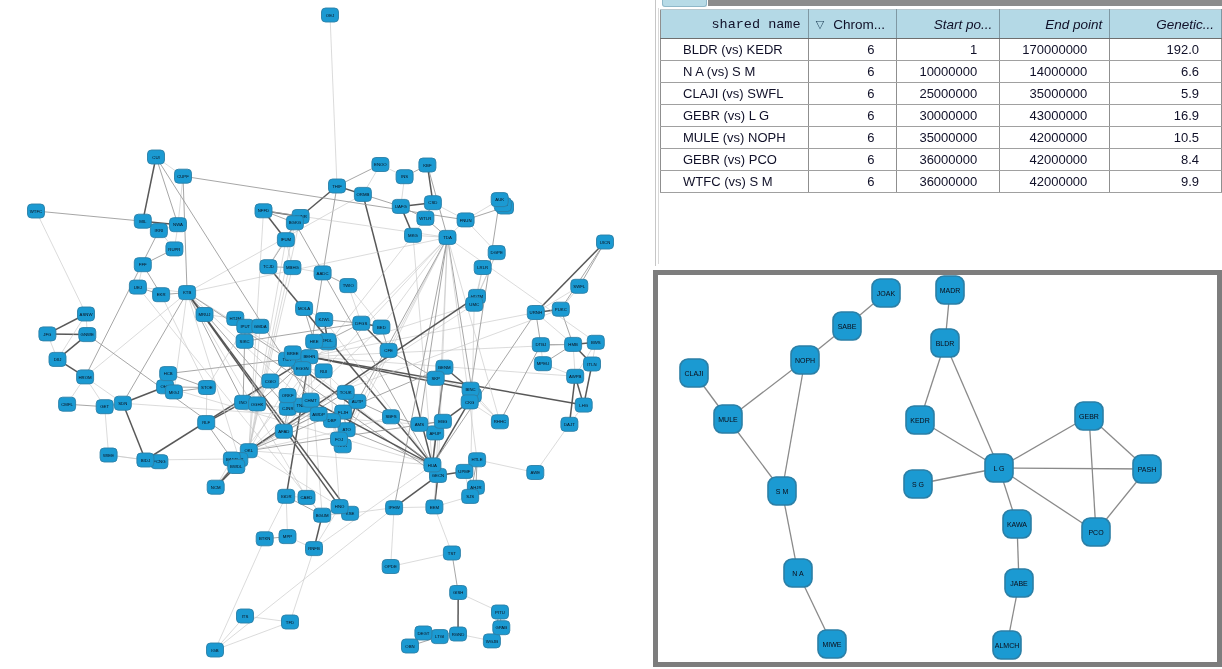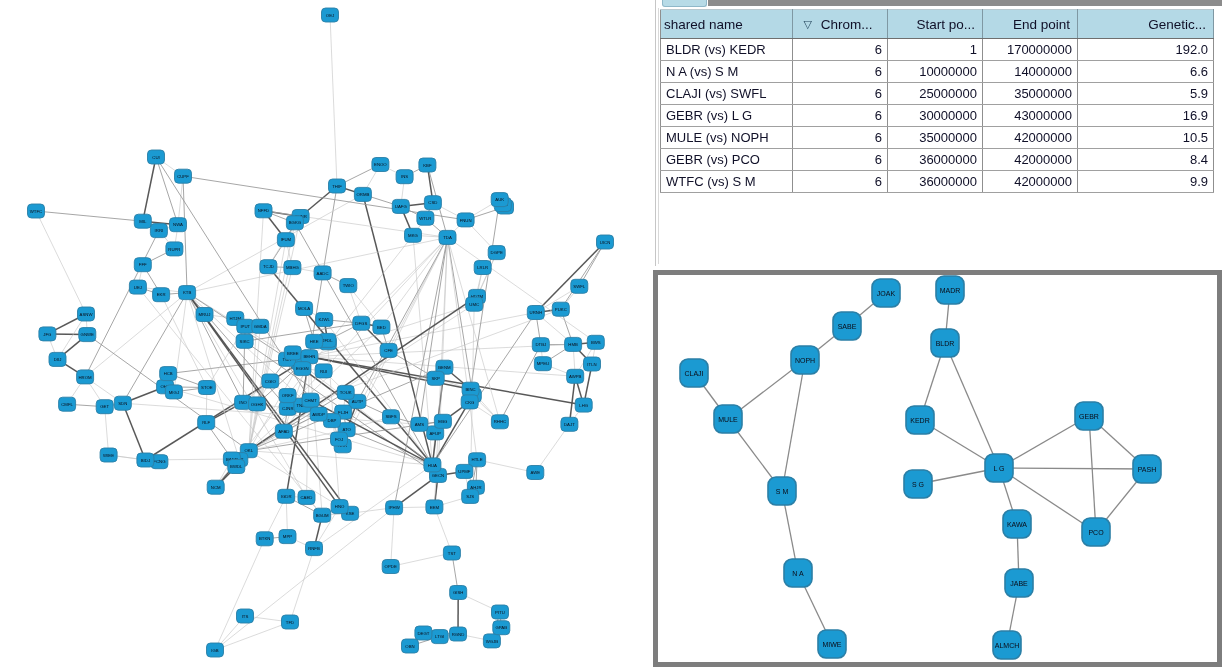--- a/index.html
+++ b/index.html
@@ -16,28 +16,28 @@
   .win-edge{position:absolute;left:0;top:0;width:1px;height:266px;background:#c6c6c6;}
   .win-edge2{position:absolute;left:3px;top:8px;width:1px;height:256px;background:#d9d9d9;}
 
   
   table.grid{position:absolute;left:5px;top:9px;border-collapse:collapse;table-layout:fixed;
              background:#fff;border-left:1px solid var(--grid-line,#8f8f8f);border-top:1px solid #b9c9cf;}
   table.grid th{background:var(--header-bg,#b4d9e6);height:28px;font-size:13.5px;font-weight:400;
                 color:var(--header-text,#101028);border-right:1px solid #7f98a3;
                 border-bottom:1px solid #6f6f6f;padding:0 7px 0 3px;white-space:nowrap;overflow:hidden;}
   table.grid th .hwrap{display:flex;align-items:center;height:100%;}
-  table.grid th .hwrap.c{justify-content:flex-start;}
-  table.grid th .hwrap.r{justify-content:flex-end;}
+  table.grid th .hwrap.c{justify-content:flex-end;font-family:Liberation Mono, monospace;}
+  table.grid th .hwrap.r{justify-content:flex-end;font-style:italic;}
   table.grid th .hwrap.f{justify-content:center;gap:9px;}
   .funnel{font-size:11px;color:#23455c;line-height:1;}
   table.grid td{height:21px;font-size:13px;color:var(--cell-text,#101028);
                 border-right:1px solid var(--grid-line,#8f8f8f);
                 border-bottom:1px solid var(--row-line,#a0a0a0);
-                padding:0 5px;white-space:nowrap;overflow:hidden;background:#fff;}
+                padding:0 22px;white-space:nowrap;overflow:hidden;background:#fff;}
   .al{text-align:left}.ar{text-align:right}
 
   
   .small-panel{position:absolute;left:-2px;top:270px;width:569px;height:397px;box-sizing:border-box;
                border:5px solid var(--panel-border,#7d7d7d);background:#fff;}
   .small-panel svg{display:block;}
 </style>
 </head>
 <body>
 

